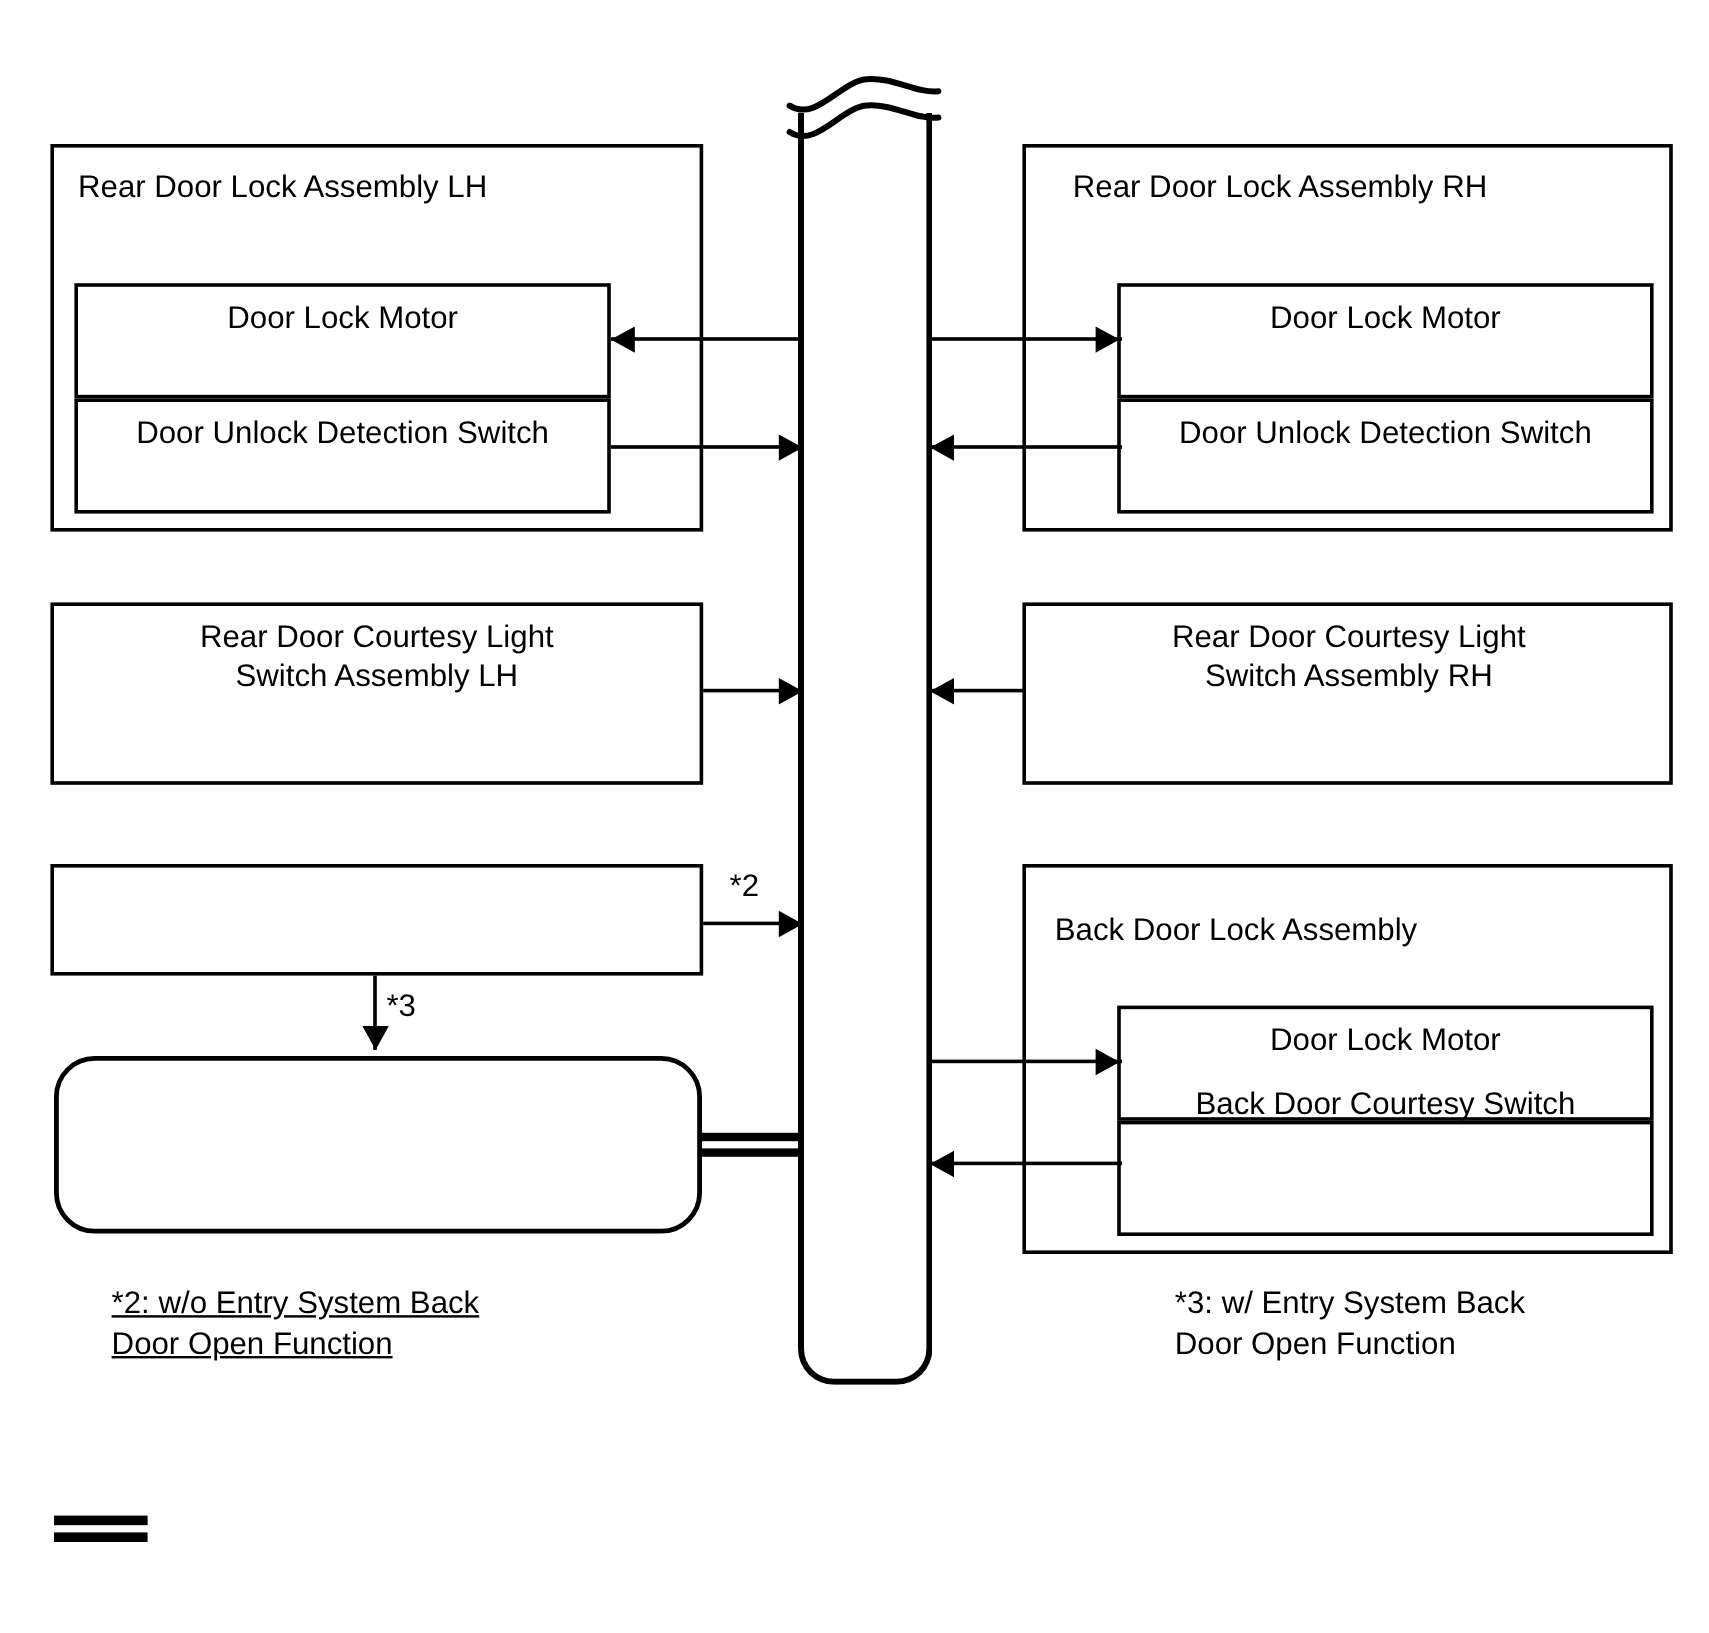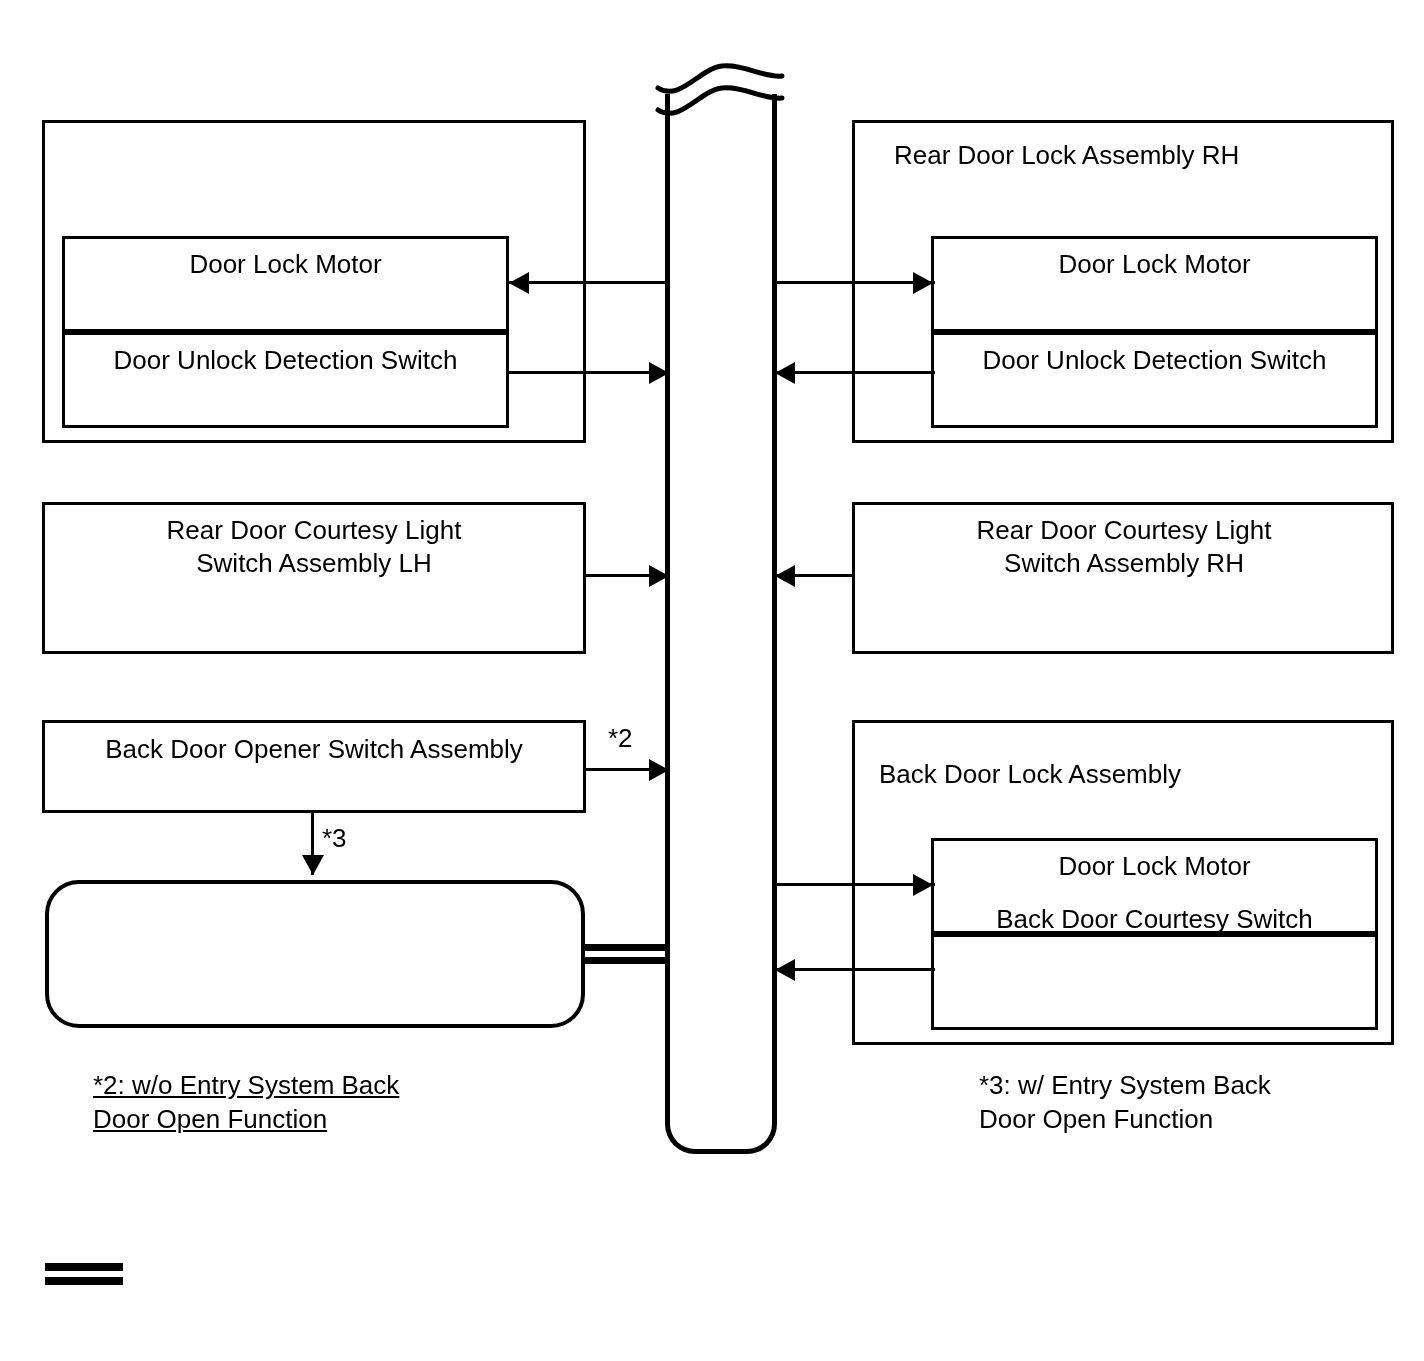--- a/index.html
+++ b/index.html
@@ -120,20 +120,21 @@
 
   <svg class="wave" style="left:652px; top:58px; width:136px; height:50px;" viewBox="0 0 136 50">
     <path d="M 6,30 C 28,44 48,10 70,8 C 92,6 112,20 130,18" fill="none" stroke="#000" stroke-width="5" stroke-linecap="round"></path>
     <path d="M 6,52 C 28,66 48,32 70,30 C 92,28 112,42 130,40" fill="none" stroke="#000" stroke-width="5" stroke-linecap="round"></path>
   </svg>
 
   <div class="bus" style="left:665px; top:94px; width:112px; height:1060px;"></div>
 
 
   <div class="box" style="left:42px; top:120px; width:544px; height:323px;"></div>
+  <div class="label label-left" style="left:65px; top:139px; width:480px;">Rear Door Lock Assembly LH</div>
 
   <div class="box" style="left:62px; top:236px; width:447px; height:96px;"></div>
   <div class="label label-center" style="left:62px; top:248px; width:447px;">Door Lock Motor</div>
 
   <div class="box" style="left:62px; top:332px; width:447px; height:96px;"></div>
   <div class="label label-center" style="left:62px; top:344px; width:447px;">Door Unlock Detection Switch</div>
 
   <div class="hline" style="left:509px; top:281px; width:160px;"></div>
   <div class="arrow-left" style="left:509px; top:272px;"></div>
 
@@ -163,21 +164,20 @@
   <div class="arrow-right" style="left:649px; top:565px;"></div>
 
   <div class="box" style="left:852px; top:502px; width:542px; height:152px;"></div>
   <div class="label label-center" style="left:872px; top:514px; width:504px;">Rear Door Courtesy Light
 Switch Assembly RH</div>
 
   <div class="hline" style="left:775px; top:574px; width:80px;"></div>
   <div class="arrow-left" style="left:775px; top:565px;"></div>
 
   <div class="box" style="left:42px; top:720px; width:544px; height:93px;"></div>
-  <div class="label label-center" style="left:62px; top:733px; width:504px;">Back Door Opener Switch Assembly</div>
 
   <div class="hline" style="left:586px; top:768px; width:83px;"></div>
   <div class="arrow-right" style="left:649px; top:759px;"></div>
   <div class="label" style="left:608px; top:722px; width:60px;">*2</div>
 
   <div class="vline" style="left:311px; top:813px; height:62px;"></div>
   <div class="arrow-down" style="left:302px; top:855px;"></div>
   <div class="label" style="left:322px; top:822px; width:60px;">*3</div>
 
   <div class="box-rounded" style="left:45px; top:880px; width:540px; height:148px;"></div>

